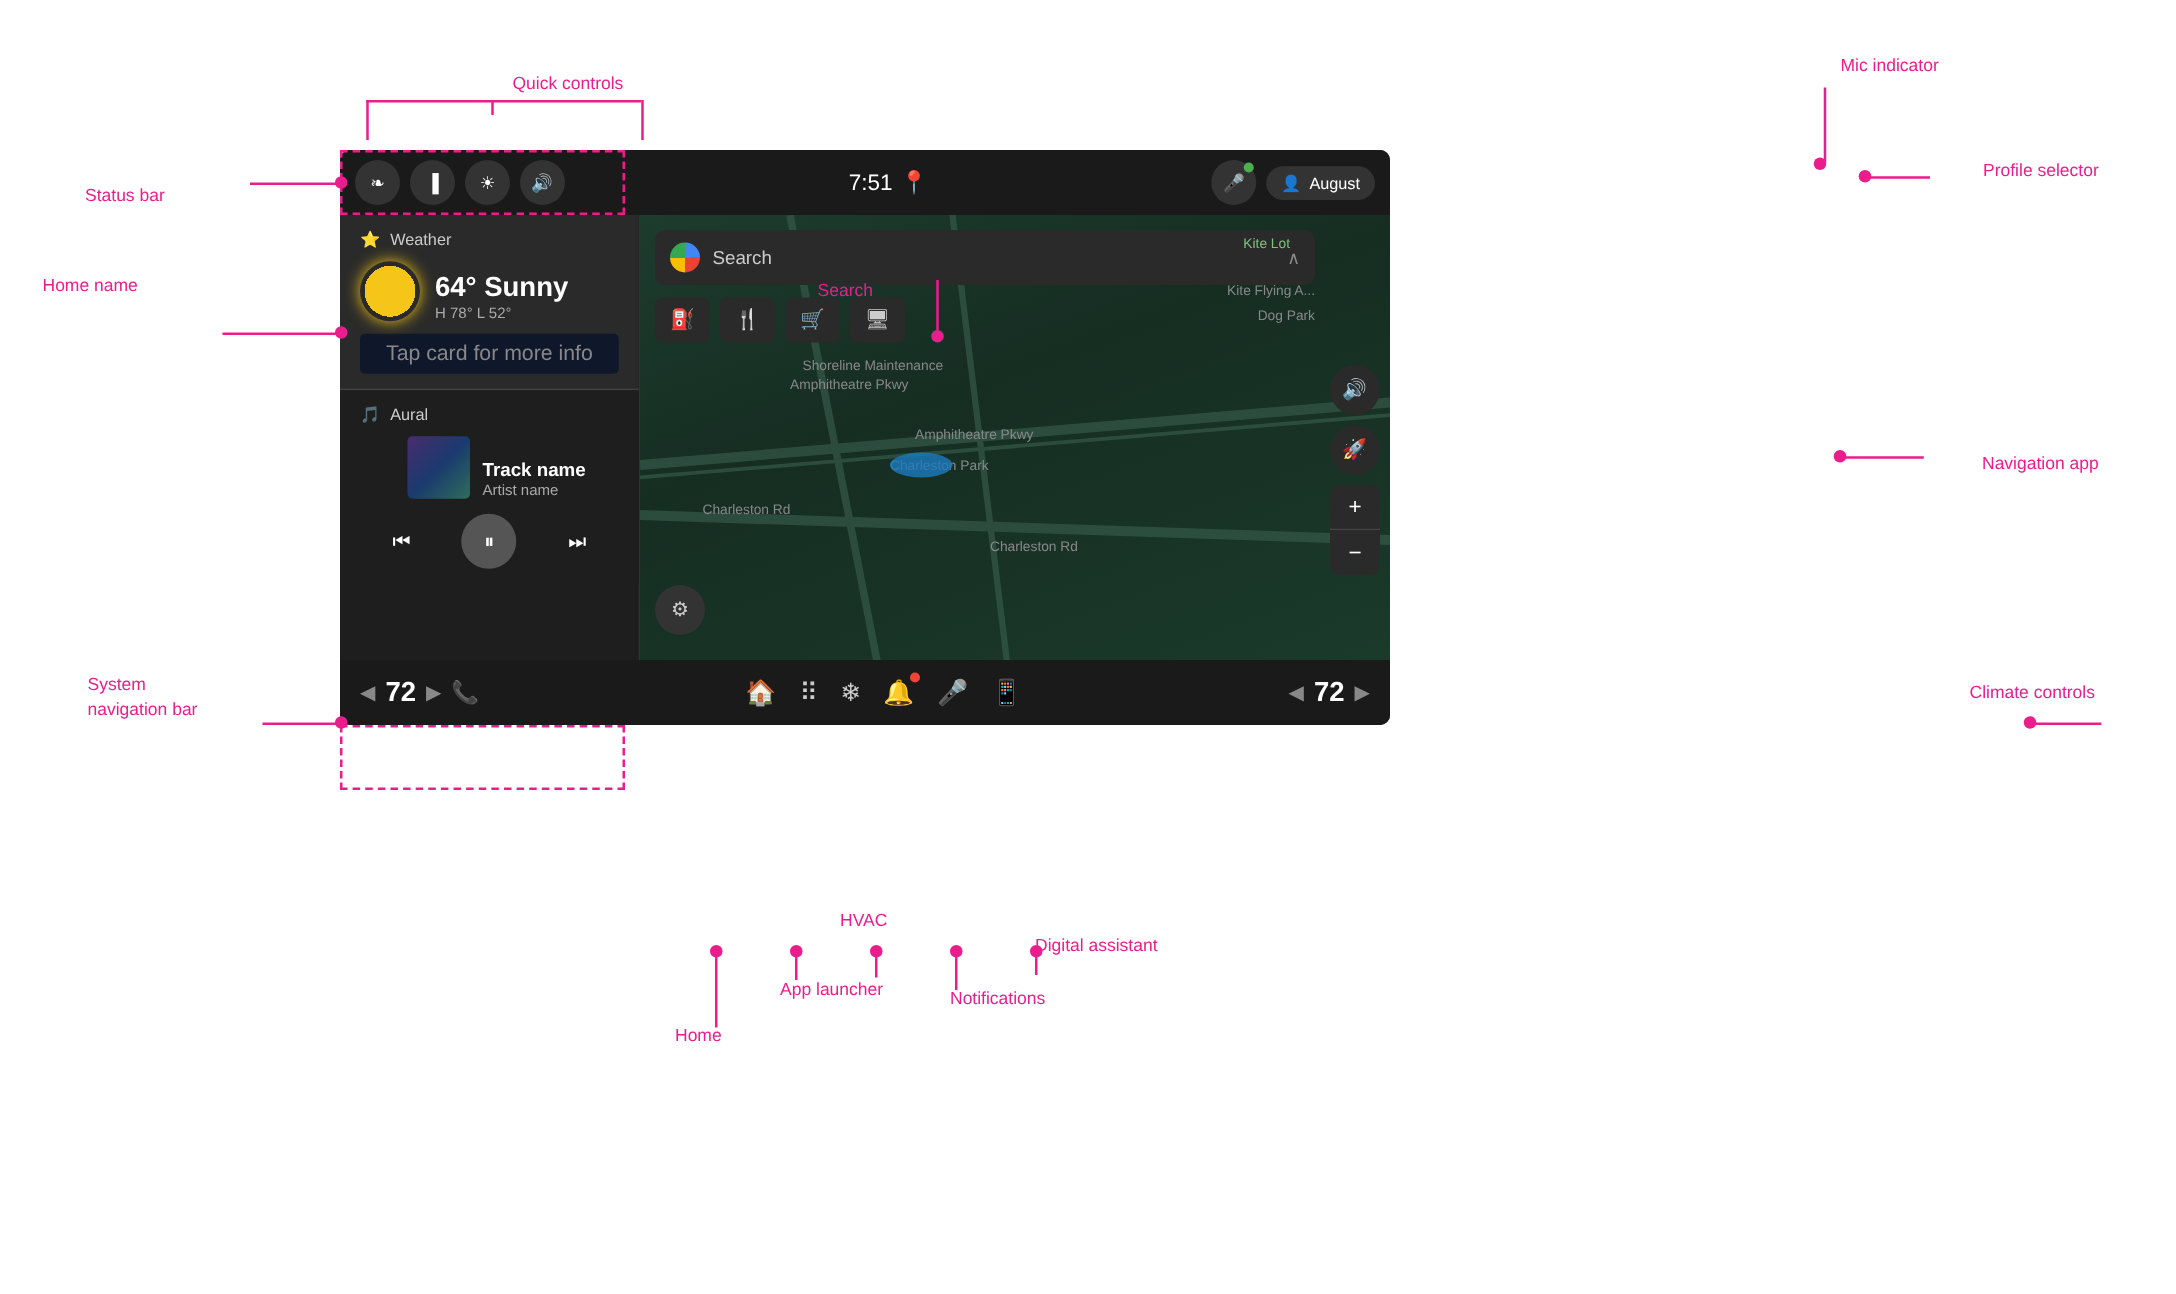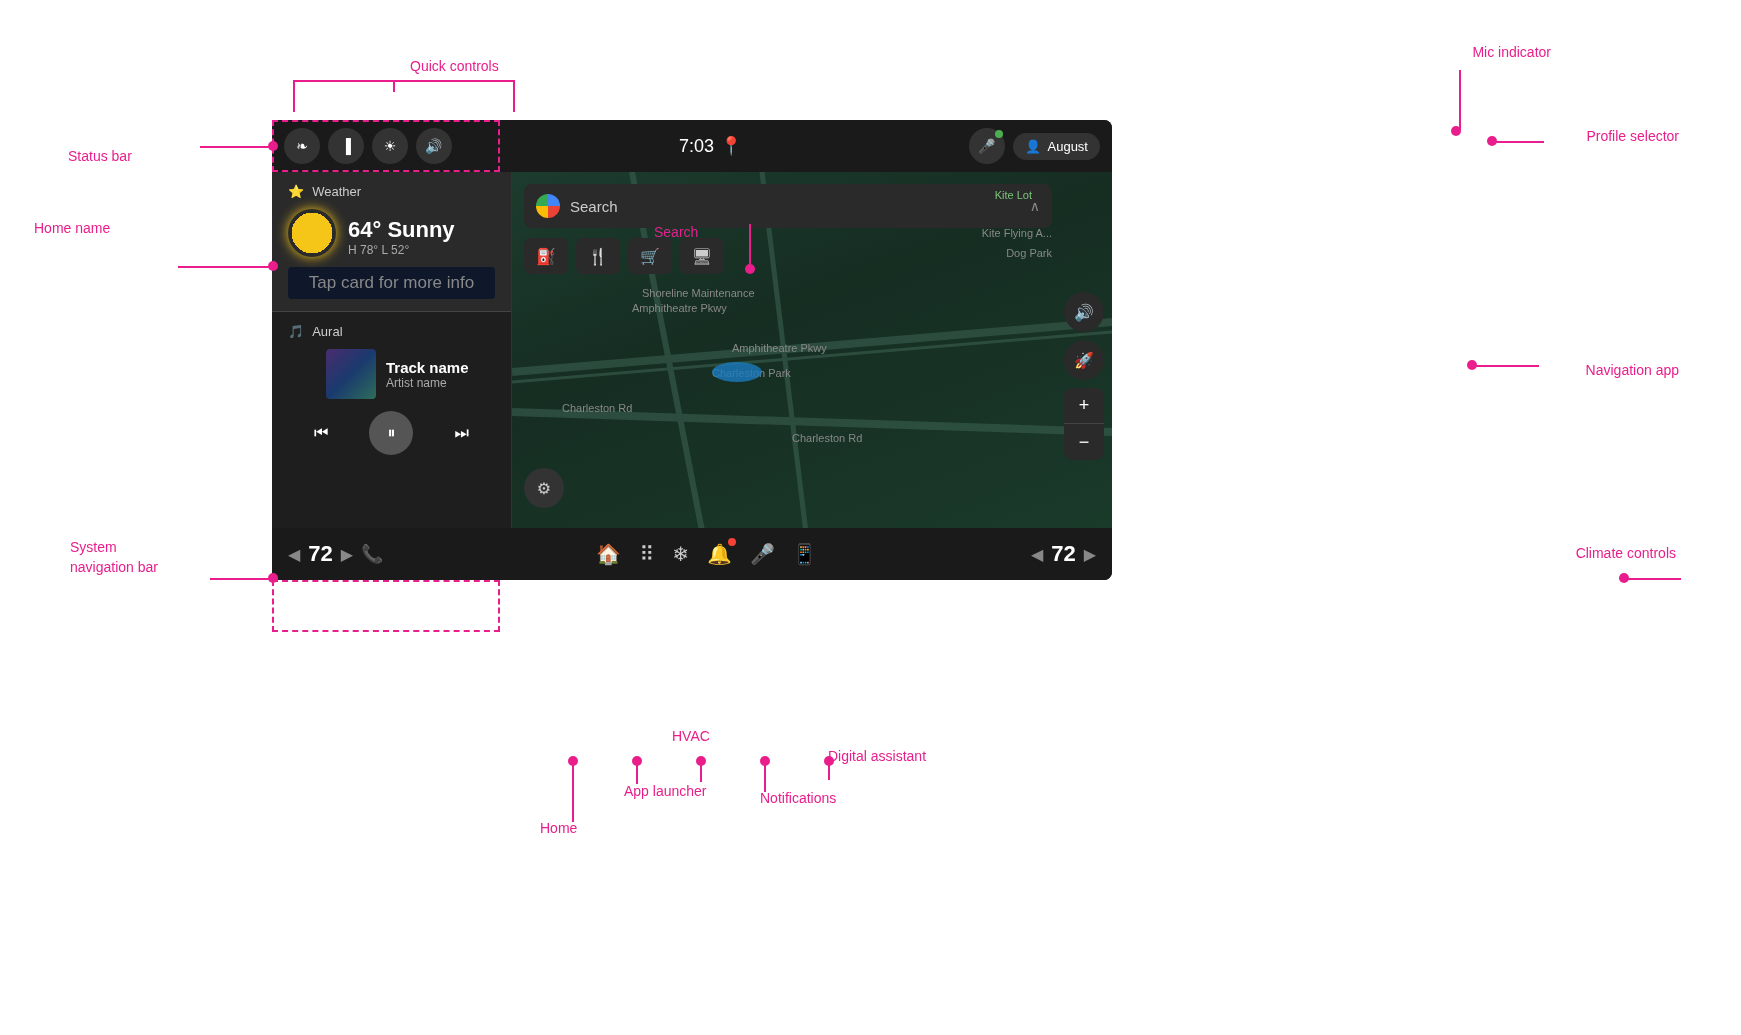--- a/index.html
+++ b/index.html
@@ -179,21 +179,21 @@
       display: flex;
       align-items: center;
       gap: 8px;
       color: #ccc;
       font-size: 13px;
       margin-bottom: 10px;
     }
 
     .music-track-row {
       display: flex;
-      align-items: center;
+      align-items: flex-end;
       gap: 10px;
       margin-bottom: 12px;
       padding-left: 38px;
     }
 
     .album-art {
       width: 50px;
       height: 50px;
       border-radius: 4px;
       background: linear-gradient(135deg, #4a2c6e, #1a3a6e, #2e6e5a);
@@ -492,21 +492,21 @@
         <span>▐</span>
       </div>
       <div class="status-icon-btn">
         <span>☀</span>
       </div>
       <div class="status-icon-btn">
         <span>🔊</span>
       </div>
     </div>
     <div class="status-bar-center">
-      <span>7:03</span>
+      <span>7:51</span>
       <span>📍</span>
     </div>
     <div class="status-bar-right">
       <div class="mic-btn">
         <span>🎤</span>
         <div class="mic-dot"></div>
       </div>
       <div class="profile-btn">
         <span>👤</span>
         <span>August</span>

